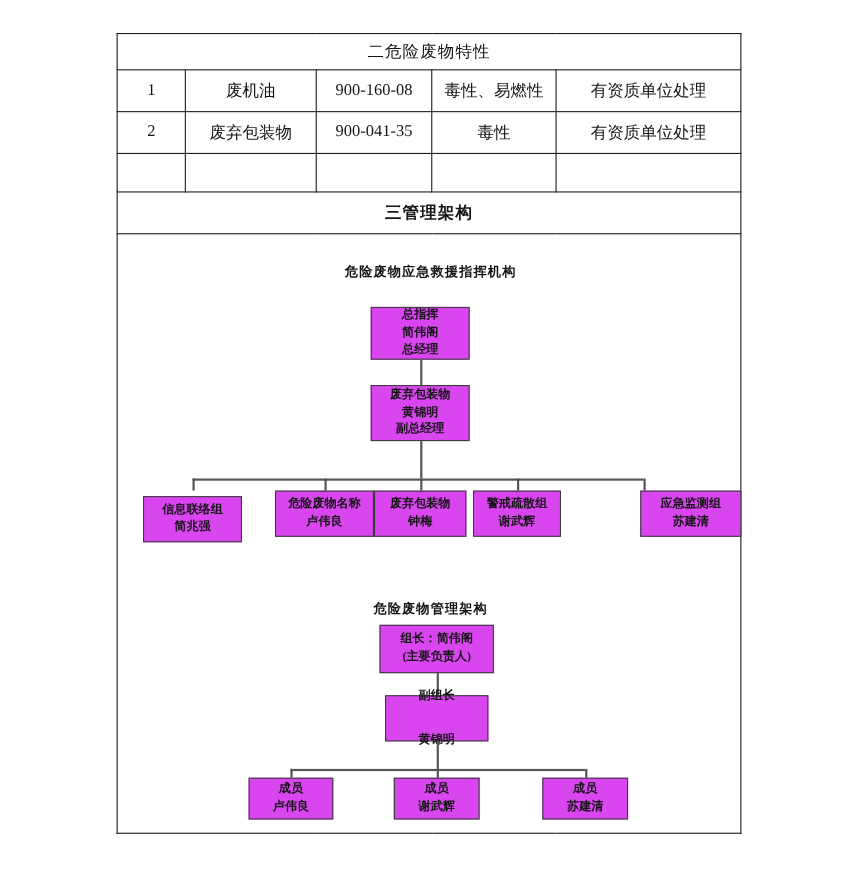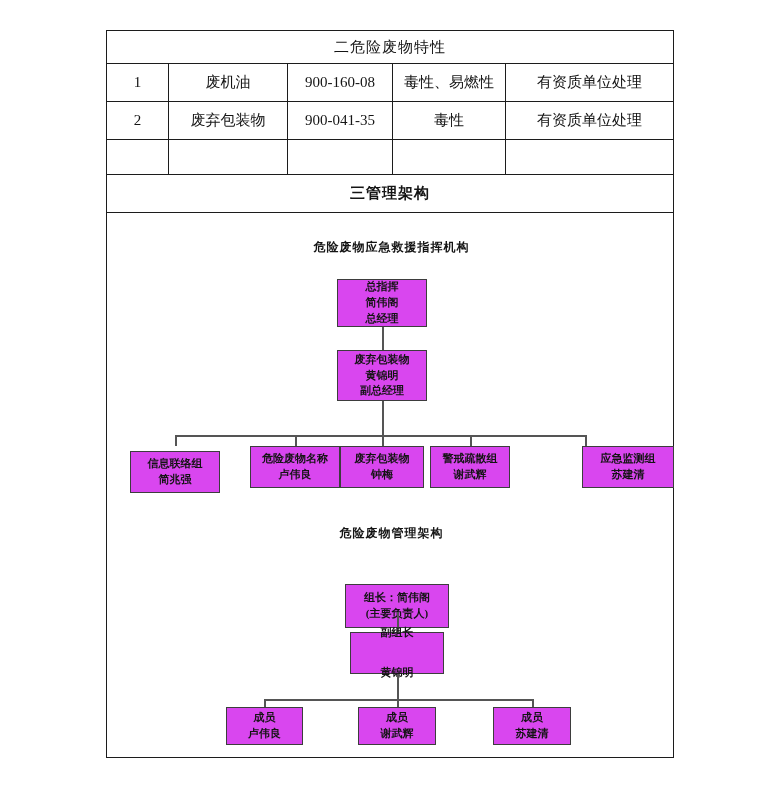--- a/index.html
+++ b/index.html
@@ -130,23 +130,23 @@
           </div>
           <div class="obox" style="left:321px;top:233px;width:80px;height:42px;">
             <span>警戒疏散组</span>
             <span>谢武辉</span>
           </div>
           <div class="obox" style="left:430px;top:233px;width:92px;height:42px;margin-left:43px;">
             <span>应急监测组</span>
             <span>苏建清</span>
           </div>
 
-          <div class="chart-title" style="top:312px;">危险废物管理架构</div>
+          <div class="chart-title" style="top:332px;">危险废物管理架构</div>
 
-          <div class="obox" style="left:236px;top:355px;width:104px;height:44px;margin-top:16px;">
+          <div class="obox" style="left:236px;top:355px;width:104px;height:44px;">
             <span>组长：简伟阁</span>
             <span>(主要负责人)</span>
           </div>
 
           <div class="vline" style="left:288px;top:399px;height:20px;"></div>
 
           <div class="obox" style="left:241px;top:419px;width:94px;height:42px;gap:24px;">
             <span>副组长</span>
             <span>黄锦明</span>
           </div>

